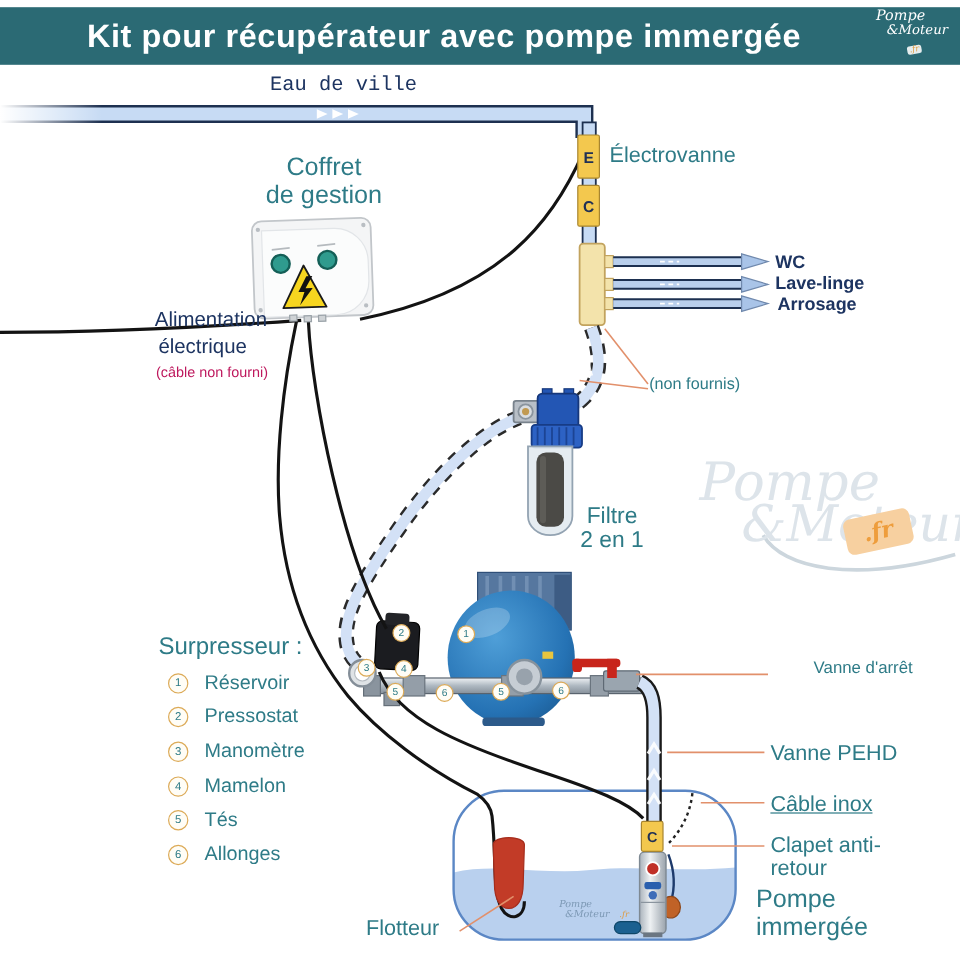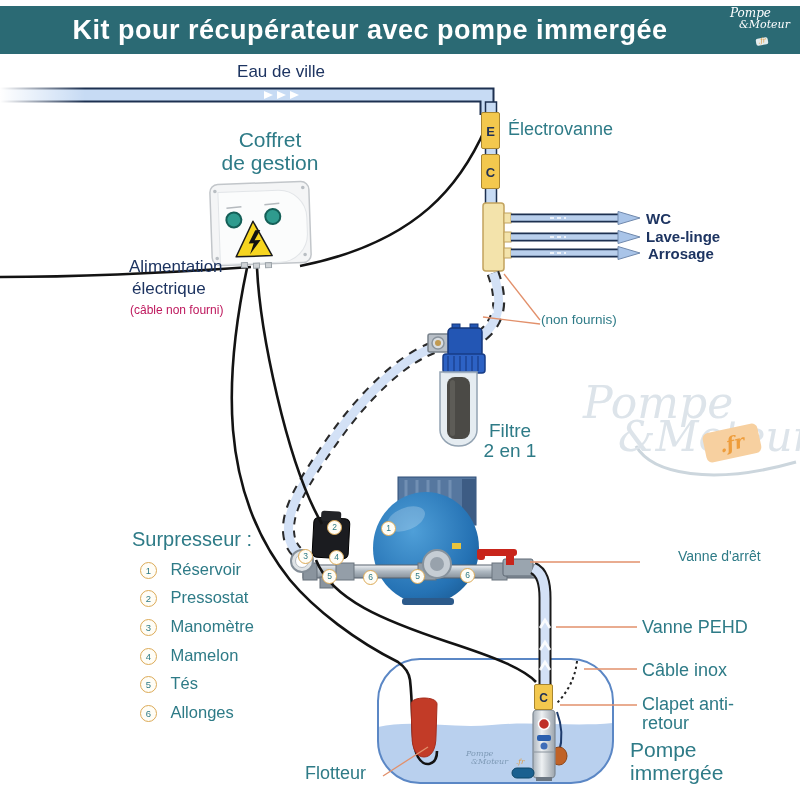--- a/index.html
+++ b/index.html
@@ -249,21 +249,21 @@
 
   <div class="header">
     <span class="header-title">Kit pour récupérateur avec pompe immergée</span>
   </div>
   <div class="header-logo">
     <span class="l1">Pompe</span>
     <span class="l2">&amp;Moteur</span>
     <span class="tld">.fr</span>
   </div>
 
-  <div class="lbl navy" style="left:225px;top:62px;width:112px;text-align:center;font-size:17px;">Eau de ville</div>
+  <div class="lbl navy" style="left:225px;top:62px;width:112px;text-align:center;font-size:17px;font-family:Liberation Mono, monospace;">Eau de ville</div>
 
   <div class="tagbox" style="left:481px;top:112px;width:19px;height:37px;font-size:13px;line-height:37px;">E</div>
   <div class="lbl teal" style="left:508px;top:119px;font-size:18px;">Électrovanne</div>
 
   <div class="tagbox" style="left:481px;top:154px;width:19px;height:35px;font-size:13px;line-height:35px;">C</div>
 
   <div class="lbl navy" style="left:646px;top:210px;font-size:15px;font-weight:bold;">WC</div>
   <div class="lbl navy" style="left:646px;top:228px;font-size:15px;font-weight:bold;">Lave-linge</div>
   <div class="lbl navy" style="left:648px;top:245px;font-size:15px;font-weight:bold;">Arrosage</div>
 
@@ -317,21 +317,21 @@
   <div class="badge" style="left:327px;top:520px;">2</div>
   <div class="badge" style="left:298px;top:549px;">3</div>
   <div class="badge" style="left:329px;top:550px;">4</div>
   <div class="badge" style="left:322px;top:569px;">5</div>
   <div class="badge" style="left:363px;top:570px;">6</div>
   <div class="badge" style="left:410px;top:569px;">5</div>
   <div class="badge" style="left:460px;top:568px;">6</div>
 
   <div class="lbl teal" style="left:678px;top:548px;font-size:14px;">Vanne d'arrêt</div>
   <div class="lbl teal" style="left:642px;top:617px;font-size:18px;">Vanne PEHD</div>
-  <div class="lbl teal" style="left:642px;top:660px;font-size:18px;">Câble inox</div>
+  <div class="lbl teal" style="left:642px;top:660px;font-size:18px;text-decoration:underline;">Câble inox</div>
   <div class="lbl teal" style="left:642px;top:695px;font-size:18px;line-height:19px;">
     <span>Clapet anti-</span><br>
     <span>retour</span>
   </div>
   <div class="lbl teal" style="left:630px;top:738px;font-size:21px;line-height:23px;">
     <span>Pompe</span><br>
     <span>immergée</span>
   </div>
 
   <div class="tagbox" style="left:534px;top:684px;width:19px;height:26px;font-size:12px;line-height:26px;">C</div>

